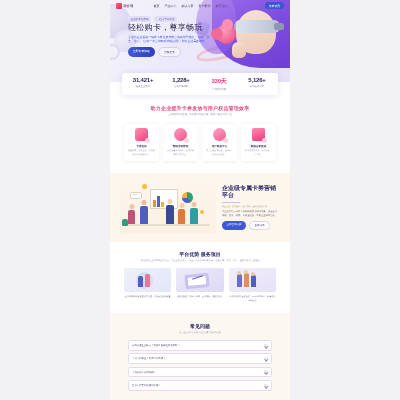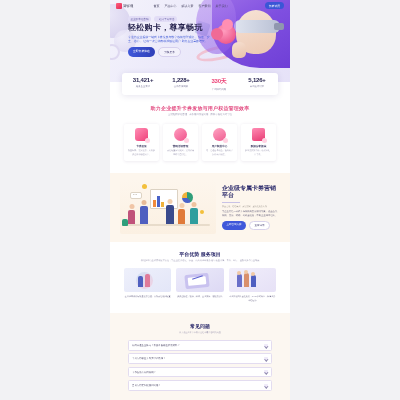--- a/index.html
+++ b/index.html
@@ -47,21 +47,21 @@
     background:linear-gradient(140deg,#ff5f7e,#e02a56); }
   .logo-text { font-size:3.4px; color:#2b2a44; letter-spacing:.1px; }
   .nav-items { display:flex; gap:5px; margin-left:20px; }
   .nav-item { font-size:3px; color:#474463; white-space:nowrap; }
   .nav-cta { margin-left:auto; font-size:2.8px; color:#fff; background:#3a56d6;
     border-radius:6px; padding:1.5px 4px; white-space:nowrap; }
 
   .hero-body { position:relative; z-index:4; padding:5px 0 0 18px; width:104px; }
   .hero-tags { display:flex; gap:3px; margin-bottom:2px; }
   .hero-tag { font-size:2.6px; color:#6a62a8; background:#e2ddf6; border-radius:4px; padding:.8px 2.4px; white-space:nowrap; }
-  .hero-title { font-size:8px; font-weight:bold; color:#221f4a; letter-spacing:.3px; line-height:1.1; }
+  .hero-title { font-size:8px; font-weight:normal; color:#221f4a; letter-spacing:.3px; line-height:1.1; }
   .hero-sub { margin-top:2.5px; font-size:2.9px; line-height:1.55; color:#5b5680; }
   .hero-sub span { color:#3a56d6; }
   .hero-btns { display:flex; gap:3px; margin-top:3.5px; }
   .btn-primary { font-size:2.8px; color:#fff; background:linear-gradient(90deg,#3f58da,#2f3fb8);
     border-radius:7px; padding:2px 5px; white-space:nowrap; }
   .btn-ghost { font-size:2.8px; color:#4a4577; background:#f3f1fb; border:.4px solid #d6d0ee;
     border-radius:7px; padding:2px 5px; white-space:nowrap; }
 
   
   .stats-wrap { position:relative; margin:-9px 12px 0; z-index:6; background:#fff;

